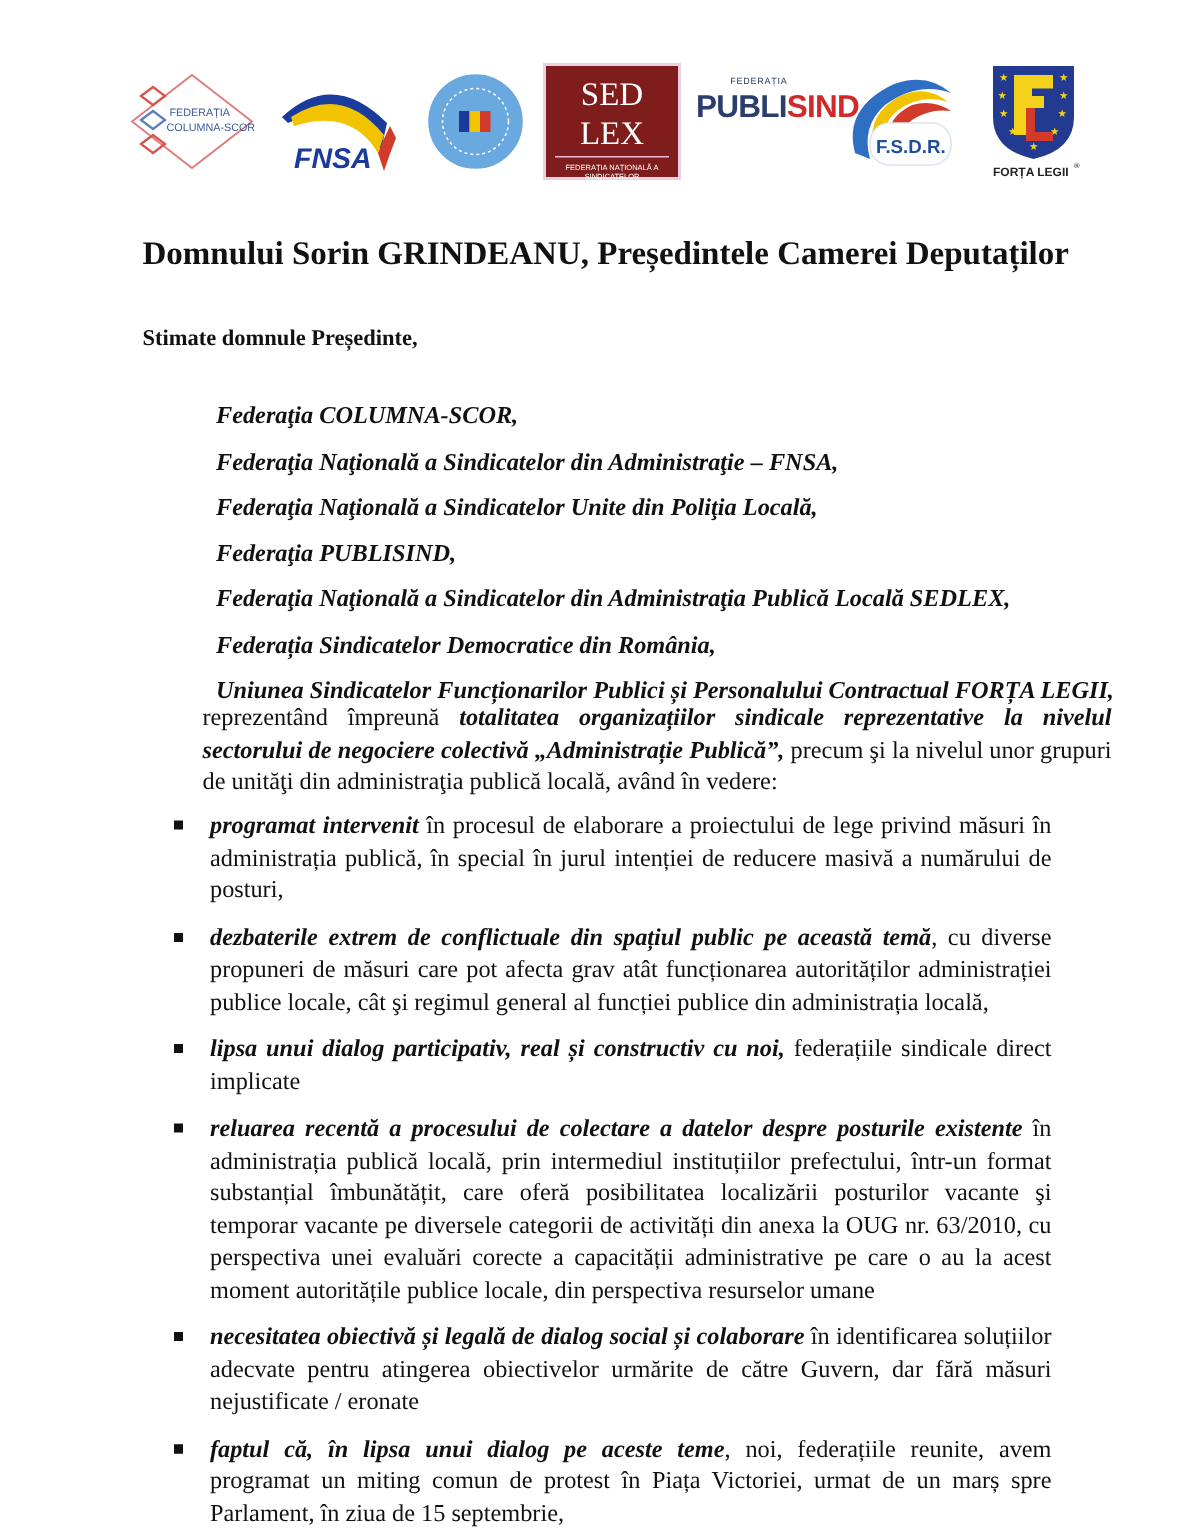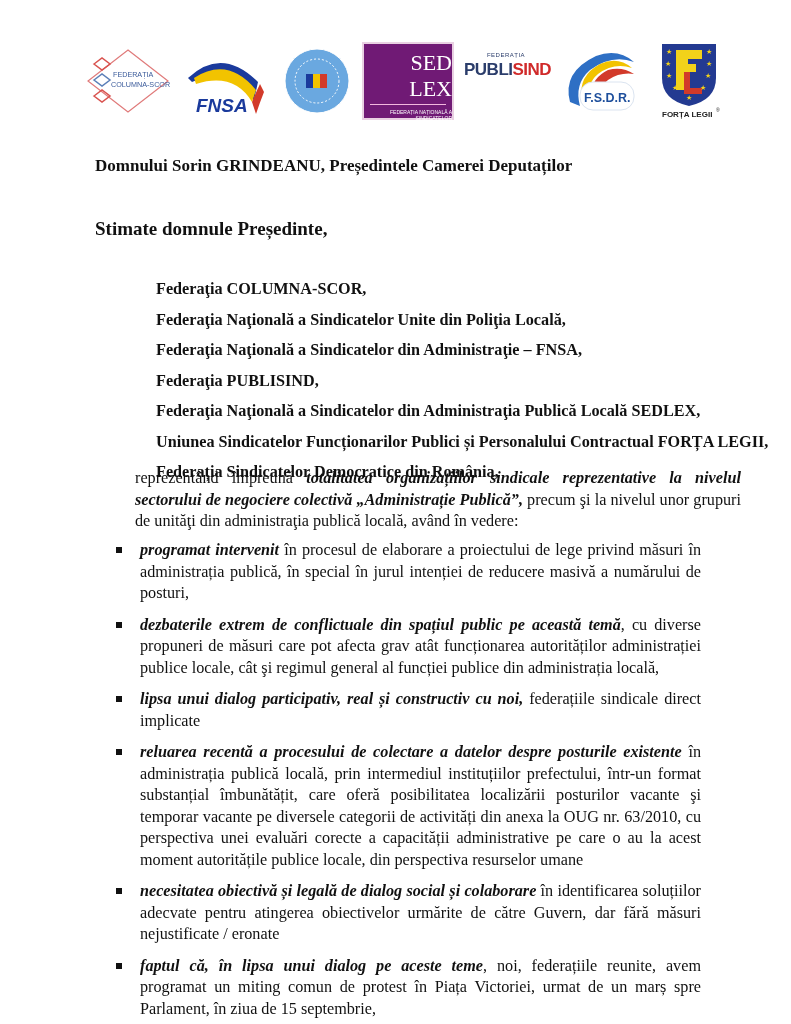--- a/index.html
+++ b/index.html
@@ -1,23 +1,23 @@
 <!DOCTYPE html>
 <html><head>
   <meta charset="utf-8">
   <style>
     html, body { margin:0; padding:0; background:#ffffff; }
     body { width:791px; height:1024px; overflow:hidden; position:relative;
       font-family:"Liberation Serif", "DejaVu Serif", serif; color:#111; }
     .logos { position:absolute; top:42px; left:84px; width:640px; height:78px; }
     .logo { position:absolute; top:0; height:78px; }
     .doc { position:absolute; left:95px; width:606px; font-size:16.2px;margin-left:40px; }
-    .title { position:absolute; top:156px; left:95px; font-weight:bold; font-size:17px; white-space:nowrap; }
-    .greeting { position:absolute; top:218px; left:95px; font-weight:bold; font-size:19px; }
-    .fed-list { position:absolute; top:263px; left:140px; margin:16px; padding:0; list-style:none; }
+    .title { position:absolute; top:156px; left:95px; font-weight:bold; font-size:22px; white-space:nowrap; }
+    .greeting { position:absolute; top:218px; left:95px; font-weight:bold; font-size:15px; }
+    .fed-list { position:absolute; top:263px; left:140px; margin:4px; padding:0; list-style:none;font-style:italic; }
     .fed-list li { font-weight:bold; font-size:16.2px; height:30.5px; line-height:20px; white-space:nowrap; }
     .intro { top:468px; line-height:21.5px; text-align:justify; }
     .bi { font-weight:bold; font-style:italic; }
     .bullets { position:absolute; top:540px; left:116px; width:585px; margin:0; padding:0; list-style:none; font-size:16.2px; }
     .bullets li { position:relative; padding-left:24px; line-height:21.5px; text-align:justify; margin-bottom:10px; }
     .bullets li .marker { position:absolute; left:0; top:7px; width:6px; height:6px; background:#111; }
     svg text { font-family:"Liberation Sans", "DejaVu Sans", sans-serif; }
   </style>
 </head>
 <body>
@@ -41,30 +41,30 @@
   </svg>
 
   <svg class="logo" style="left:198px;width:70px" viewBox="0 0 70 78">
     <circle cx="35" cy="39" r="32" fill="#6aa8e0" stroke="#ffffff" stroke-width="1"></circle>
     <circle cx="35" cy="39" r="22" fill="none" stroke="#ffffff" stroke-width="1" stroke-dasharray="2,2"></circle>
     <rect x="24" y="32" width="7" height="14" fill="#1a3a9c"></rect>
     <rect x="31" y="32" width="7" height="14" fill="#f2c300"></rect>
     <rect x="38" y="32" width="7" height="14" fill="#d23a2a"></rect>
   </svg>
 
-  <div class="logo" style="left:278px;width:92px;background:#701a75;border:2px solid #e9d0e2;box-sizing:border-box;color:#fff;text-align:right;">
+  <div class="logo" style="left:278px;width:92px;background:#7f1d1d;border:2px solid #e9d0e2;box-sizing:border-box;color:#fff;text-align:center;">
     <div style="font-family:'Liberation Serif',serif;font-size:22px;margin-top:6px;">SED LEX</div>
     <div style="border-top:1px solid #f3b7de;margin:2px 6px 0;"></div>
     <div style="font-size:5px;font-family:'Liberation Sans',sans-serif;margin-top:4px;">FEDERAȚIA NAȚIONALĂ A SINDICATELOR</div>
     <div style="font-size:5px;font-family:'Liberation Sans',sans-serif;margin-top:3px;">DIN ADMINISTRAȚIA PUBLICĂ LOCALĂ</div>
   </div>
 
   <div class="logo" style="left:380px;width:84px;text-align:center;font-family:'Liberation Sans',sans-serif;">
     <div style="font-size:6px;color:#2b3d6b;margin-top:10px;letter-spacing:0.5px;">FEDERAȚIA</div>
-    <div style="font-size:17px;font-weight:bold;margin-top:2px;letter-spacing:-0.5px;">
+    <div style="font-size:21px;font-weight:bold;margin-top:2px;letter-spacing:-0.5px;">
       <span style="color:#2b3d6b">PUBLI</span><span style="color:#d02a2a">SIND</span>
     </div>
   </div>
 
   <svg class="logo" style="left:478px;width:76px" viewBox="0 0 76 78">
     <path d="M8,60 Q0,30 34,14 Q56,6 72,20 Q50,12 28,28 Q12,42 18,64 Z" fill="#2e6fc4"></path>
     <path d="M20,56 Q16,34 38,22 Q56,14 70,26 Q52,20 36,32 Q24,42 28,58 Z" fill="#f2c300"></path>
     <path d="M30,50 Q30,36 46,28 Q60,24 72,32 Q58,30 46,38 Q38,44 38,52 Z" fill="#d23a2a"></path>
     <rect x="18" y="40" width="54" height="28" rx="13" fill="#ffffff" stroke="#dbe4f0"></rect>
     <text x="22" y="60" font-size="12.5" font-weight="bold" fill="#1e4f9c">F.S.D.R.</text>
@@ -89,26 +89,26 @@
     <text x="8" y="75" font-size="8" font-weight="bold" fill="#222">FORȚA LEGII</text>
     <text x="62" y="70" font-size="5" fill="#222">®</text>
   </svg>
 </div>
 
 <div class="title">Domnului Sorin GRINDEANU, Președintele Camerei Deputaților</div>
 <div class="greeting">Stimate domnule Președinte,</div>
 
 <ul class="fed-list">
   <li>Federaţia COLUMNA-SCOR,</li>
+  <li>Federaţia Naţională a Sindicatelor din Administraţie – FNSA,</li>
   <li>Federaţia Naţională a Sindicatelor Unite din Poliţia Locală,</li>
-  <li>Federaţia Naţională a Sindicatelor din Administraţie – FNSA,</li>
   <li>Federaţia PUBLISIND,</li>
   <li>Federaţia Naţională a Sindicatelor din Administraţia Publică Locală SEDLEX,</li>
+  <li>Federația Sindicatelor Democratice din România,</li>
   <li>Uniunea Sindicatelor Funcționarilor Publici și Personalului Contractual FORȚA LEGII,</li>
-  <li>Federația Sindicatelor Democratice din România,</li>
 </ul>
 
 <div class="doc intro"><span>reprezentând împreună </span><span class="bi">totalitatea organizațiilor sindicale reprezentative la nivelul sectorului de negociere colectivă „Administrație Publică”,</span><span> precum şi la nivelul unor grupuri de unităţi din administraţia publică locală, având în vedere:</span></div>
 
 <ul class="bullets">
   <li><span class="marker"></span><span class="bi">programat intervenit</span><span> în procesul de elaborare a proiectului de lege privind măsuri în administrația publică, în special în jurul intenției de reducere masivă a numărului de posturi,</span></li>
   <li><span class="marker"></span><span class="bi">dezbaterile extrem de conflictuale din spațiul public pe această temă</span><span>, cu diverse propuneri de măsuri care pot afecta grav atât funcționarea autorităților administrației publice locale, cât şi regimul general al funcției publice din administrația locală,</span></li>
   <li><span class="marker"></span><span class="bi">lipsa unui dialog participativ, real și constructiv cu noi,</span><span> federațiile sindicale direct implicate</span></li>
   <li><span class="marker"></span><span class="bi">reluarea recentă a procesului de colectare a datelor despre posturile existente</span><span> în administrația publică locală, prin intermediul instituțiilor prefectului, într-un format substanțial îmbunătățit, care oferă posibilitatea localizării posturilor vacante şi temporar vacante pe diversele categorii de activități din anexa la OUG nr. 63/2010, cu perspectiva unei evaluări corecte a capacității administrative pe care o au la acest moment autoritățile publice locale, din perspectiva resurselor umane</span></li>
   <li><span class="marker"></span><span class="bi">necesitatea obiectivă și legală de dialog social și colaborare</span><span> în identificarea soluțiilor adecvate pentru atingerea obiectivelor urmărite de către Guvern, dar fără măsuri nejustificate / eronate</span></li>

